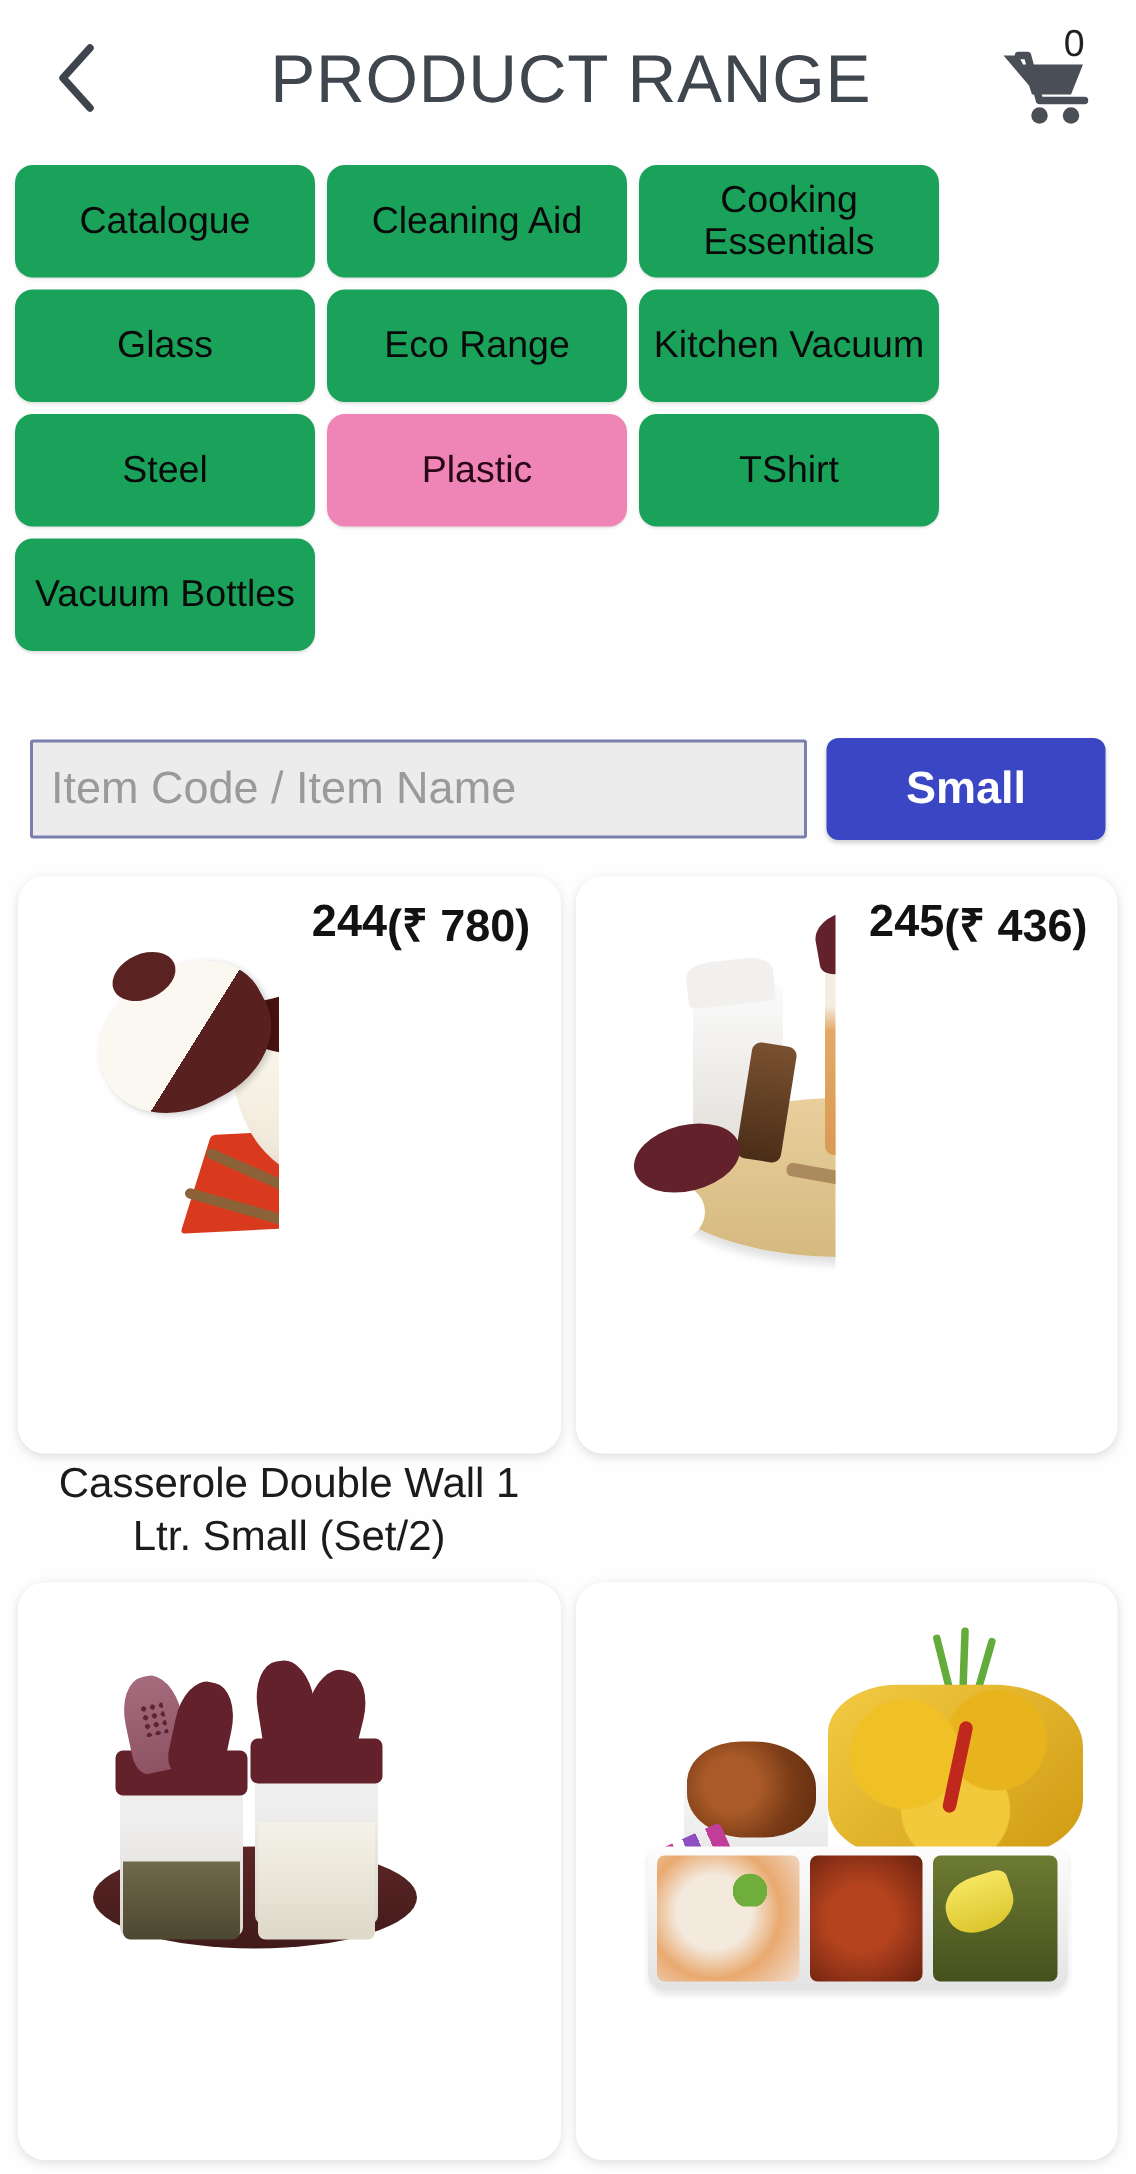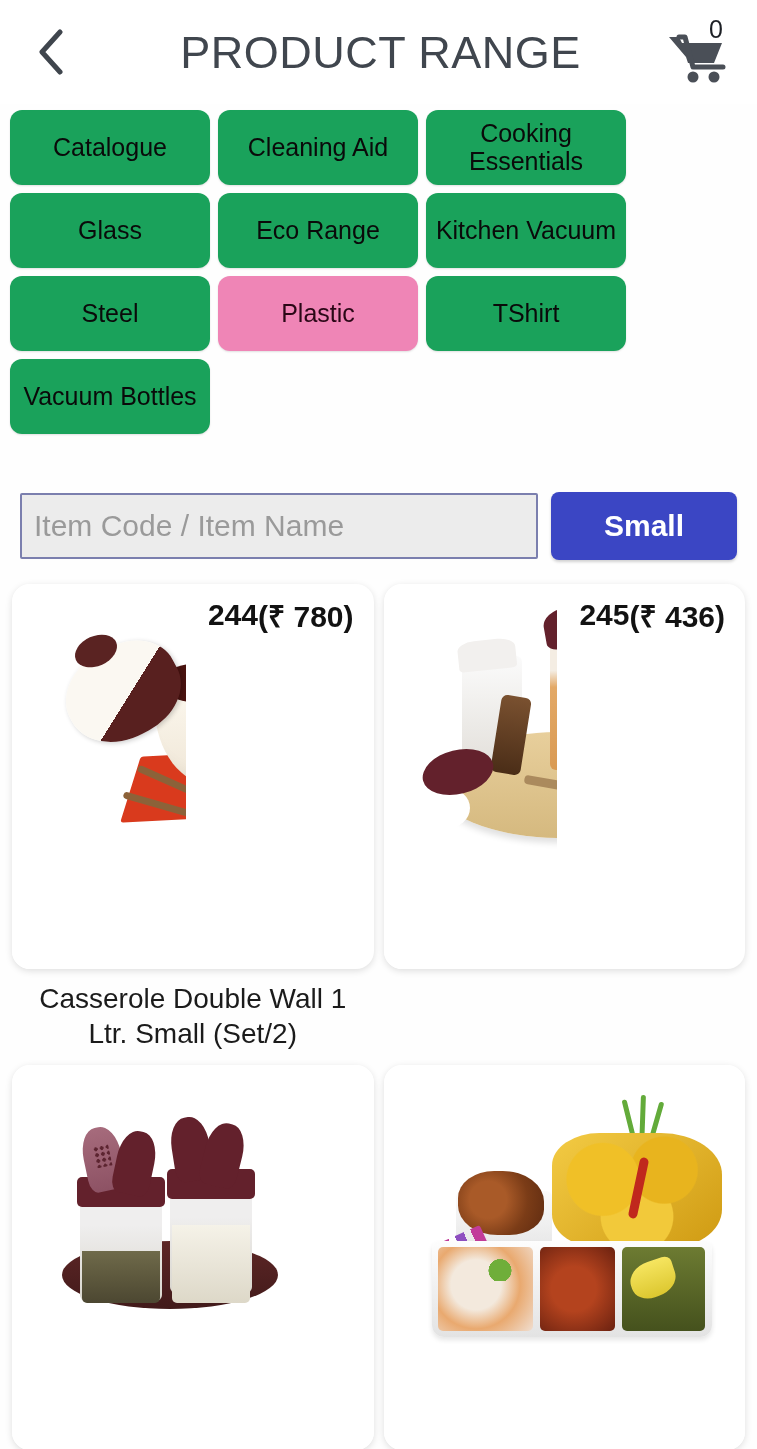--- a/index.html
+++ b/index.html
@@ -175,21 +175,21 @@
     height: 72px;
     display: flex;
     align-items: center;
     justify-content: space-between;
     padding: 0 20px 10px 22px;
     font-size: 30px;
     font-weight: bold;
     color: #121212;
   }
   .prod-title {
-    margin-top: 12px;
+    margin-top: 2px;
     font-size: 28px;
     color: #1b1b1b;
     text-align: center;
     line-height: 1.25;
     padding: 0 6px;
     max-width: 360px;
   }
 
   
   .scene { position: absolute; inset: 0; }

